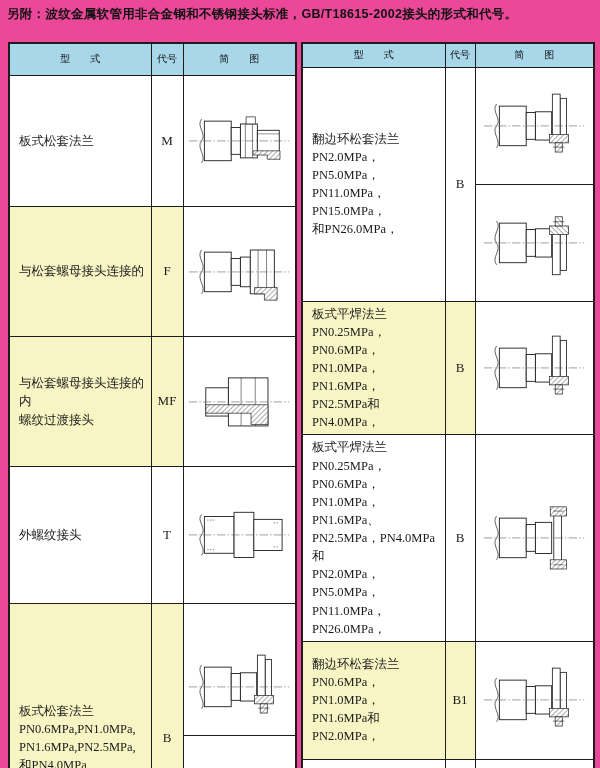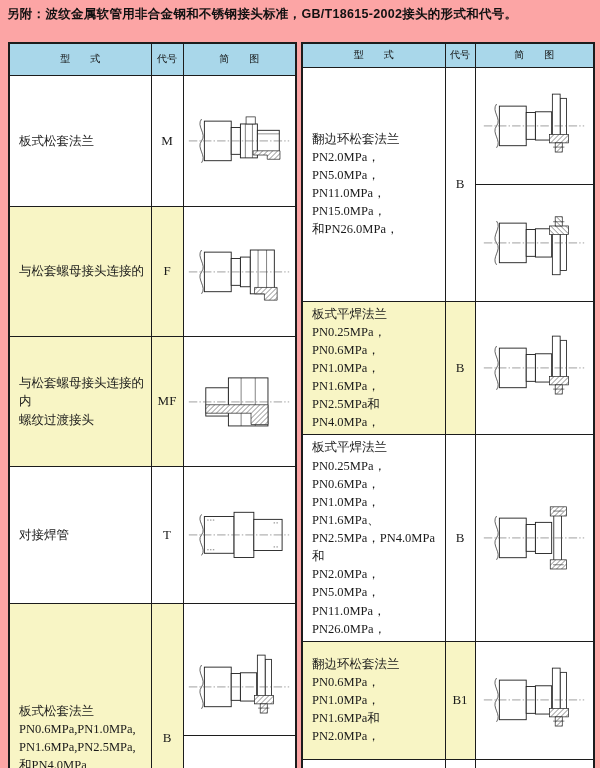--- a/index.html
+++ b/index.html
@@ -1,18 +1,18 @@
 <!DOCTYPE html>
 <html style="--header-bg: #a9d7ea; --hl-bg: #f8f5c5;"><head>
 <meta charset="utf-8">
 <style>
   * { margin:0; padding:0; box-sizing:border-box; }
   html,body { background:#fff; }
   .page {
-    position:relative; width:600px; height:768px; background:#fca5a5;
+    position:relative; width:600px; height:768px; background:#ec4899;
     font-family:"Liberation Serif", serif; color:#1a1a1a; overflow:hidden;
   }
   .title {
     position:absolute; left:7px; top:6px; width:590px;
     font-family:"Liberation Sans", sans-serif; font-weight:700;
     font-size:12.5px; letter-spacing:0.3px; color:#111;
   }
   .tables { position:absolute; left:8px; top:42px; display:flex; gap:4px; }
   table { border-collapse:collapse; table-layout:fixed; background:#fff; border:2px solid #1c1c1c; }
   td, th { border:1px solid #1c1c1c; }
@@ -121,21 +121,21 @@
                   <rect x="60" y="14" width="56" height="68" fill="#fff" stroke="#222" stroke-width="1.3"></rect>
                   <line x1="78" y1="14" x2="78" y2="82" stroke="#222" stroke-width="0.8"></line>
                   <line x1="98" y1="14" x2="98" y2="82" stroke="#222" stroke-width="0.8"></line>
                   <polygon points="28,52 116,52 116,80 92,80 92,64 28,64" fill="url(#h3)" stroke="#222" stroke-width="1"></polygon>
                   <line x1="4" y1="48" x2="146" y2="48" stroke="#555" stroke-width="0.8" stroke-dasharray="12 3 2 3"></line>
                 </svg>
               </div>
         </td>
       </tr>
       <tr style="height:102px">
-        <td class="type-cell">对接焊管</td>
+        <td class="type-cell">外螺纹接头</td>
         <td class="code-cell">T</td>
         <td class="diagram-cell">
           <div class="dwrap">
                 <svg viewBox="0 0 150 96" xmlns="http://www.w3.org/2000/svg">
                   <defs>
                     <pattern id="h4" width="5" height="5" patternUnits="userSpaceOnUse" patternTransform="rotate(45)">
                       <rect width="5" height="5" fill="#fff"></rect>
                       <line x1="0" y1="0" x2="0" y2="5" stroke="#444" stroke-width="1.3"></line>
                     </pattern>
                   </defs>

